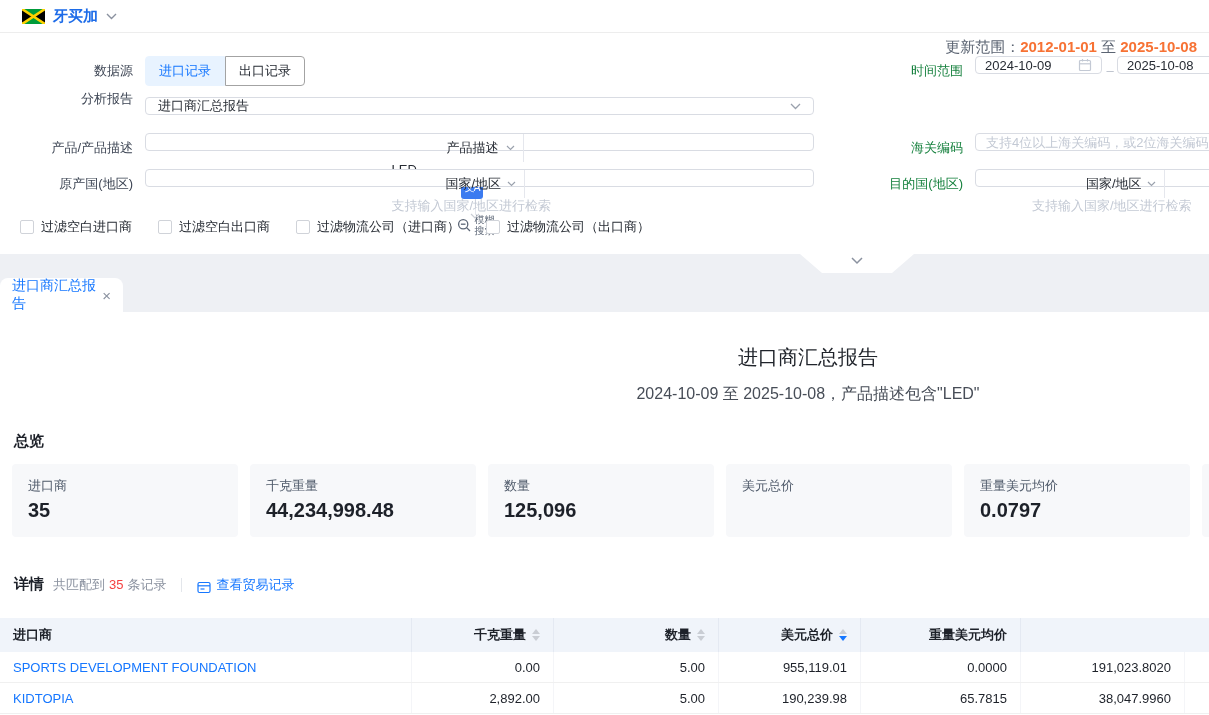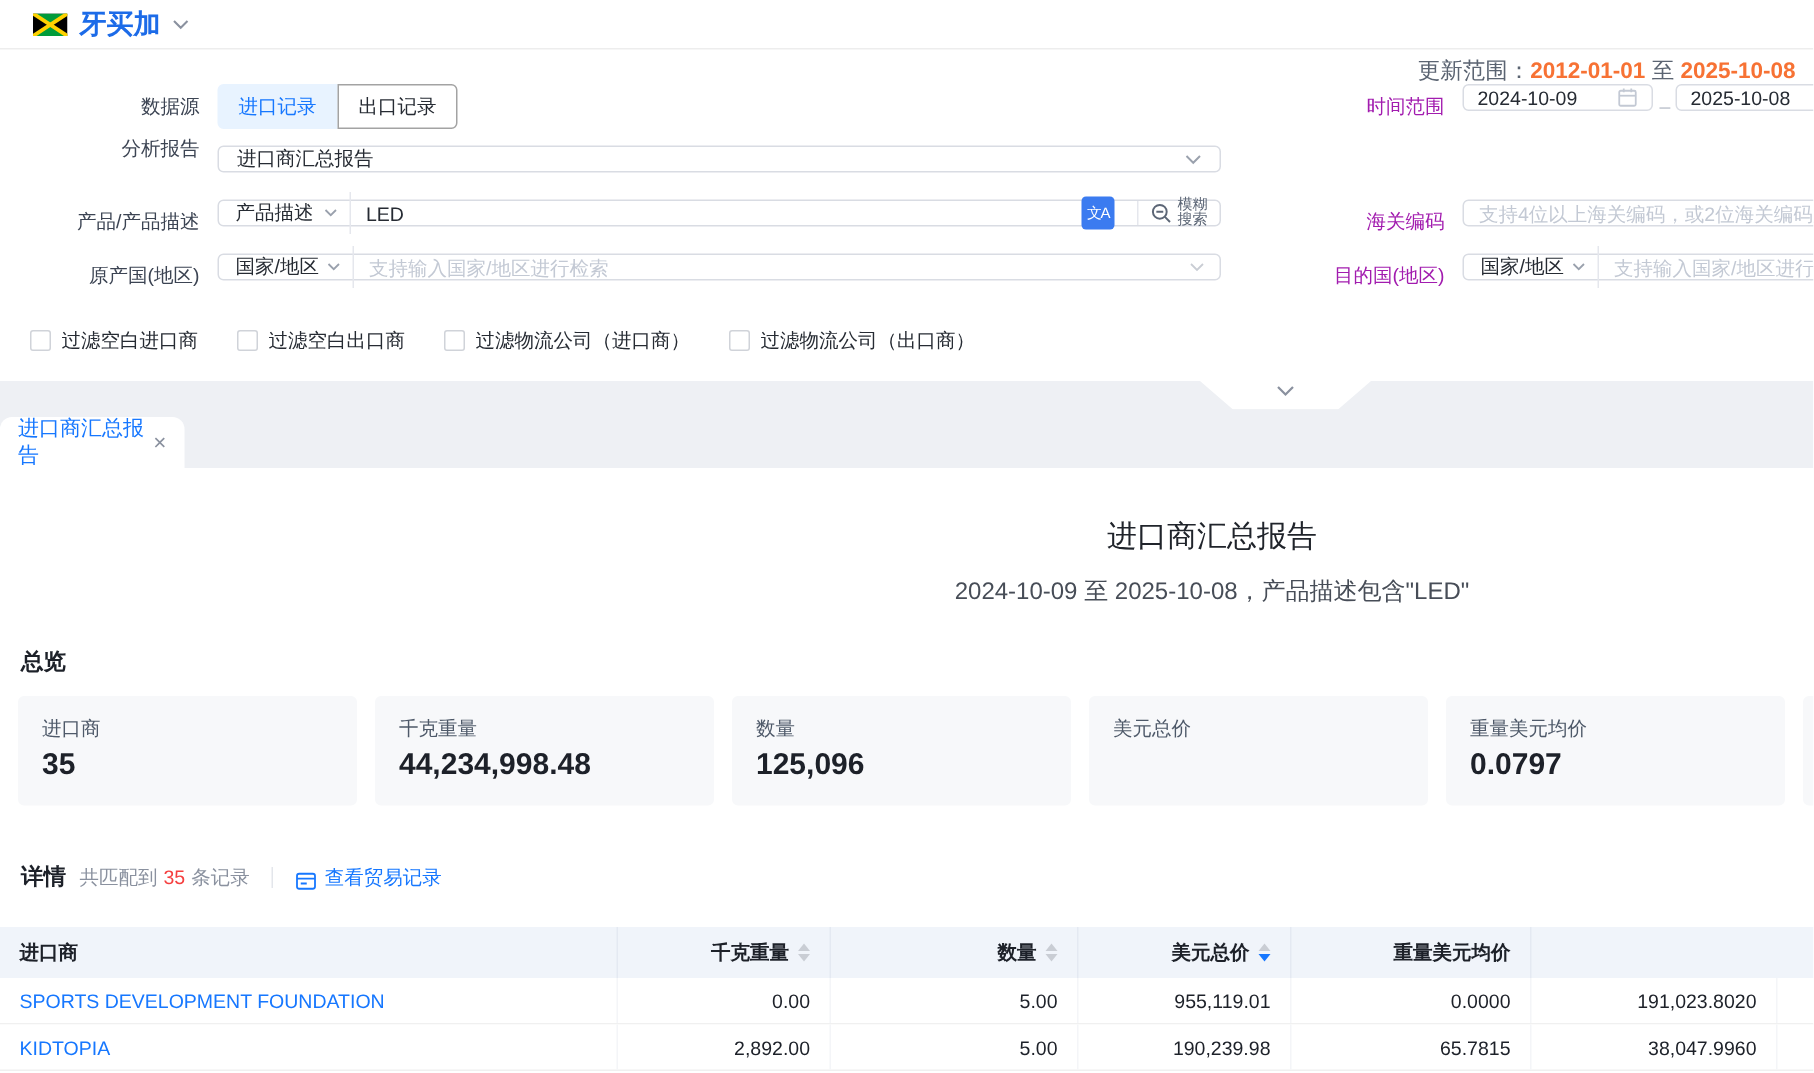--- a/index.html
+++ b/index.html
@@ -4,45 +4,45 @@
 <style>
   * { box-sizing: border-box; margin: 0; padding: 0; }
   html,body { background:#fff; }
   body { font-family:"Liberation Sans","DejaVu Sans",sans-serif; }
   .screen { position:relative; width:1209px; height:715px; background:#fff; overflow:hidden; }
 
   
   .topbar { position:absolute; top:0; left:0; width:1209px; height:33px;
             display:flex; align-items:center; padding-left:22px; gap:8px;
             border-bottom:1px solid #ededed; background:#fff; }
-  .country { font-size:18px; font-weight:700; color:#1c6be8; cursor:pointer; }
+  .country { font-size:15px; font-weight:700; color:#1c6be8; cursor:pointer; }
   .chev { display:inline-flex; align-items:center; }
 
   
   .filters { position:absolute; top:34px; left:0; width:1209px; height:220px; background:#fff; }
   .update-range { position:absolute; top:4px; right:12px; font-size:15px; color:#5b6472; }
   .update-range b { color:#f77234; font-weight:700; }
   .flabel { position:absolute; width:133px; text-align:right; font-size:13px; color:#3c4453; line-height:30px; }
-  .flabel-r { position:absolute; left:830px; width:133px; text-align:right; font-size:13px; color:#a21caf; line-height:30px; }
+  .flabel-r { position:absolute; left:830px; width:133px; text-align:right; font-size:13px; color:#15803d; line-height:30px; }
 
   .seg { position:absolute; left:145px; top:22px; height:30px; display:flex; }
   .seg-btn { height:30px; padding:0 13px; font-size:13px; line-height:28px; cursor:pointer;
              background:#fff; border:1px solid #a3a3a3; border-radius:0 4px 4px 0; color:#262b33;
              font-family:inherit; }
   .seg-btn.active { background:#e8f3ff; color:#1677ff; border:1px solid #e8f3ff; border-radius:4px 0 0 4px; }
 
   .ctrl { position:absolute; height:18px; border:1px solid #d9dce3; border-radius:4px; background:#fff;
           display:flex; align-items:center; font-size:13px; color:#262b33; }
   .date1 { left:975px; top:22px; width:127px; padding:0 9px; justify-content:space-between; }
   .dash  { position:absolute; left:1104px; top:22px; width:12px; text-align:center; line-height:30px; color:#b8bec9; font-size:13px; }
   .date2 { left:1117px; top:22px; width:127px; padding:0 9px; }
 
   .sel-report { left:145px; top:63px; width:669px; padding:0 12px; justify-content:space-between; cursor:pointer; }
 
-  .compound { display:flex; align-items:center; padding:0; }
+  .compound { display:flex; align-items:center; padding:0;flex-direction:column; }
   .cmp-product { left:145px; top:99px; width:669px; }
   .cmp-origin  { left:145px; top:135px; width:669px; }
   .cmp-dest    { left:975px; top:135px; width:290px; }
   .inner-select { height:28px; display:flex; align-items:center; justify-content:space-between;
                   padding:0 8px 0 11px; border-right:1px solid #e5e7ed; cursor:pointer; flex:0 0 auto; }
   .inner-select.w88 { width:88px; } .inner-select.w90 { width:90px; }
   .text-input { flex:1 1 auto; min-width:0; height:26px; border:none; outline:none; font-size:13px;
                 color:#262b33; padding:0 10px; font-family:inherit; background:transparent; }
   .text-input::placeholder { color:#c3c9d4; }
   .hs-input { left:975px; top:99px; width:290px; }

